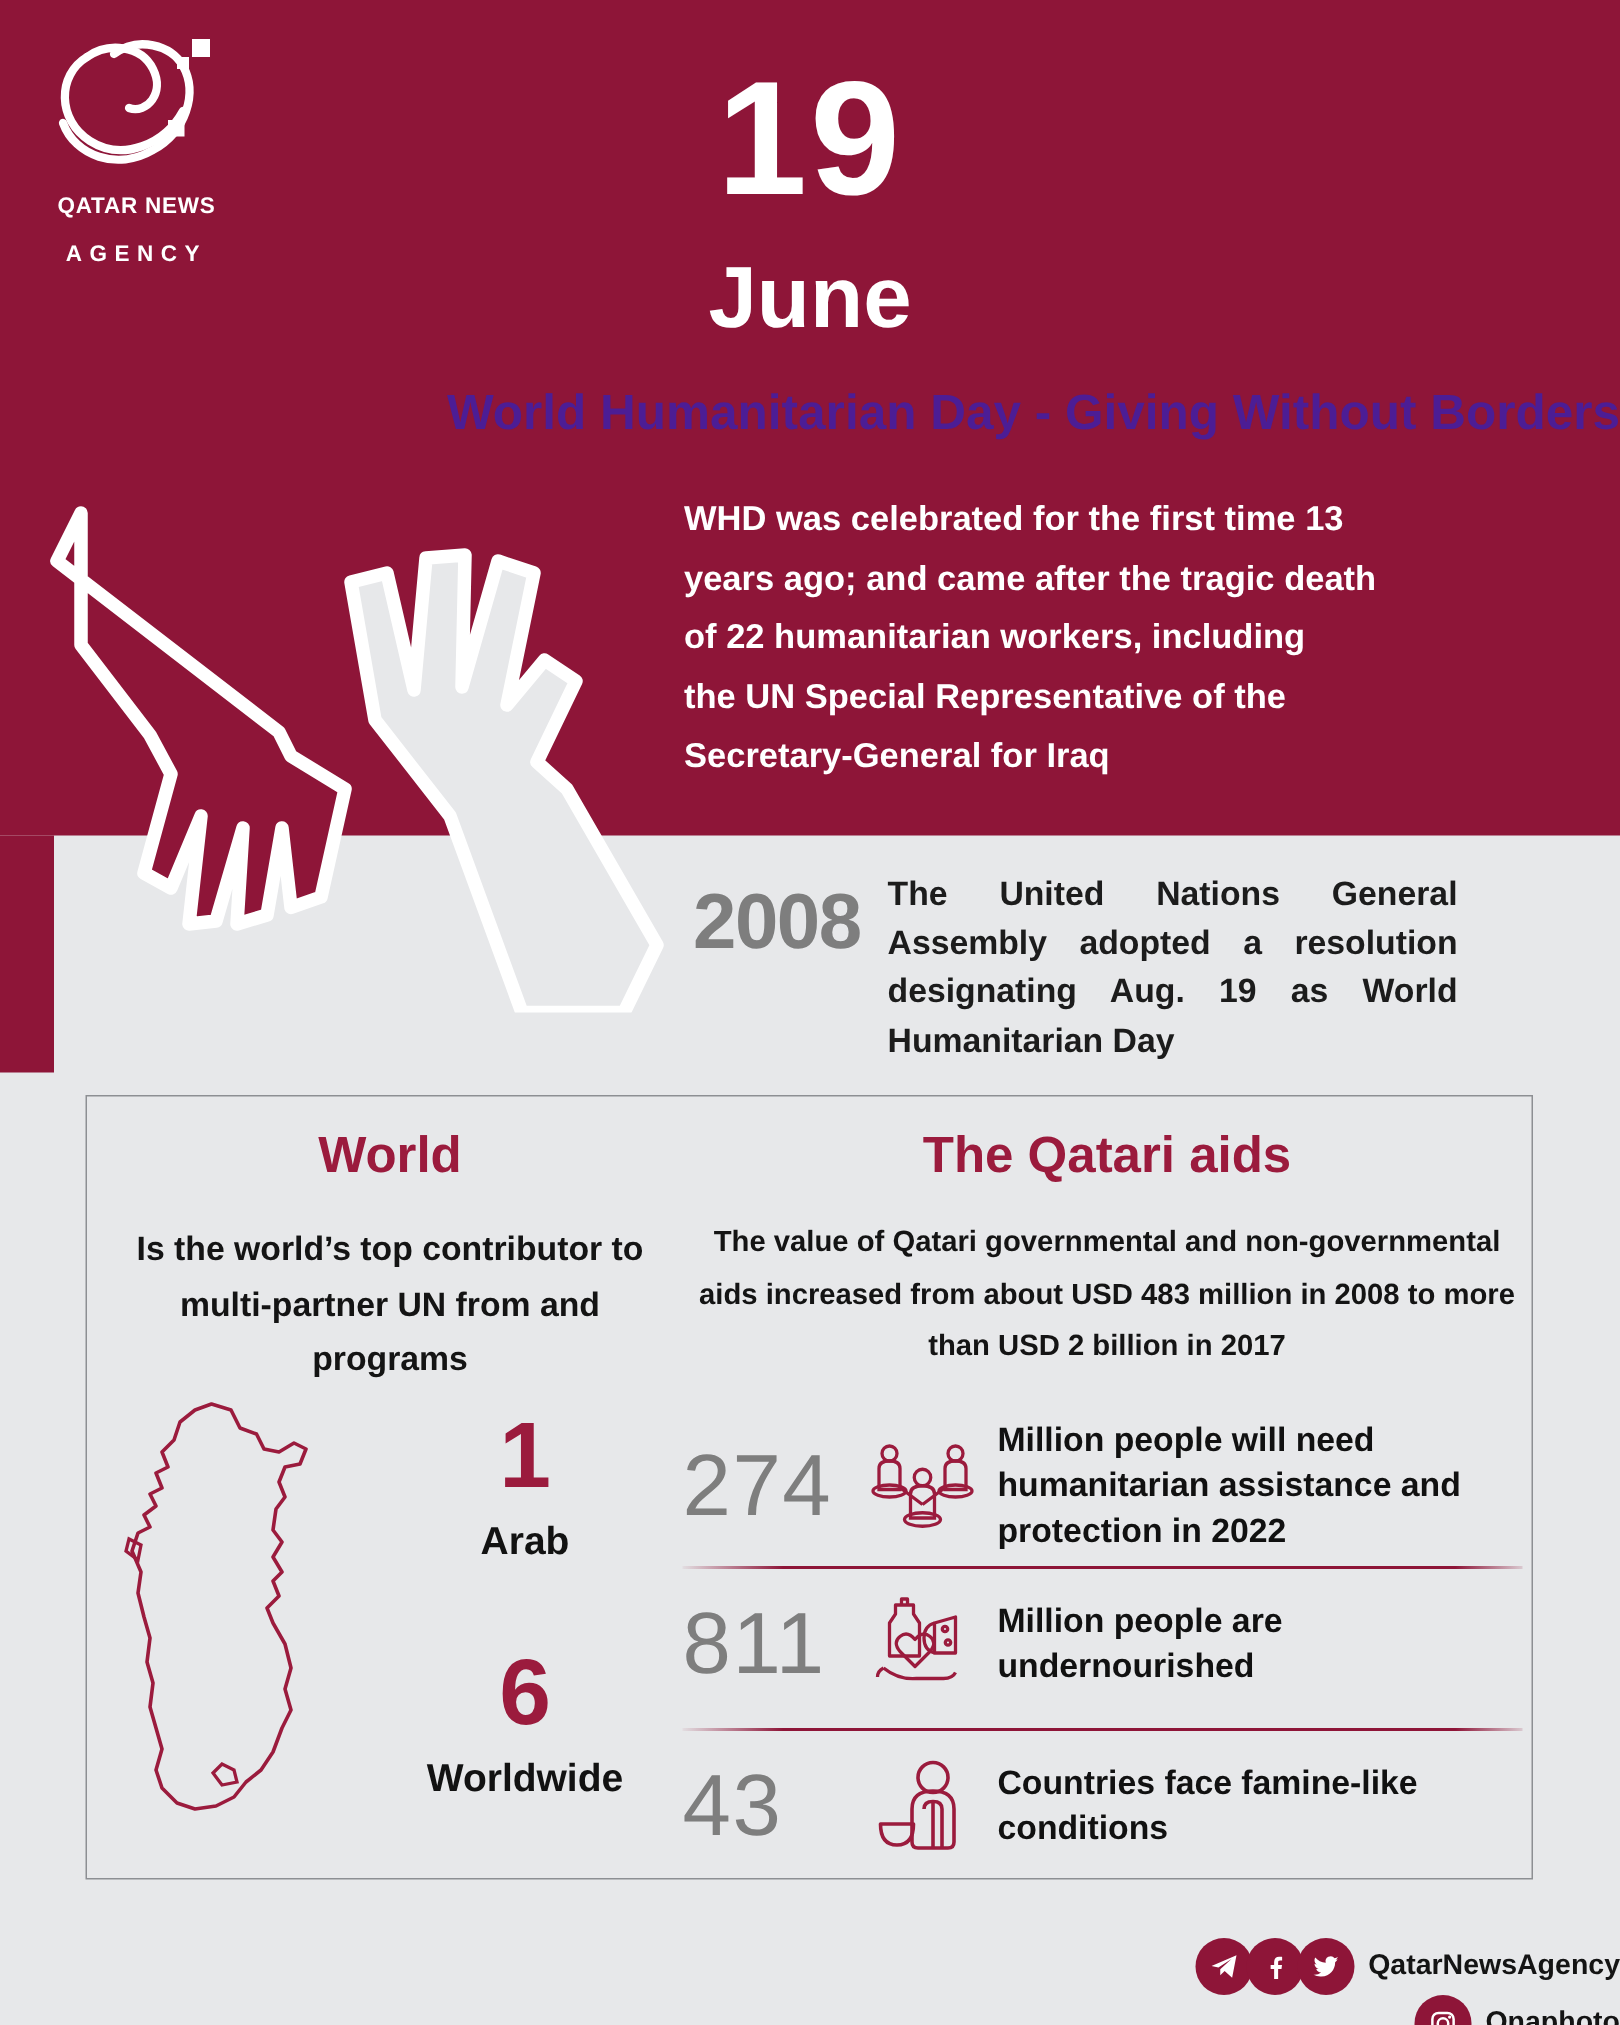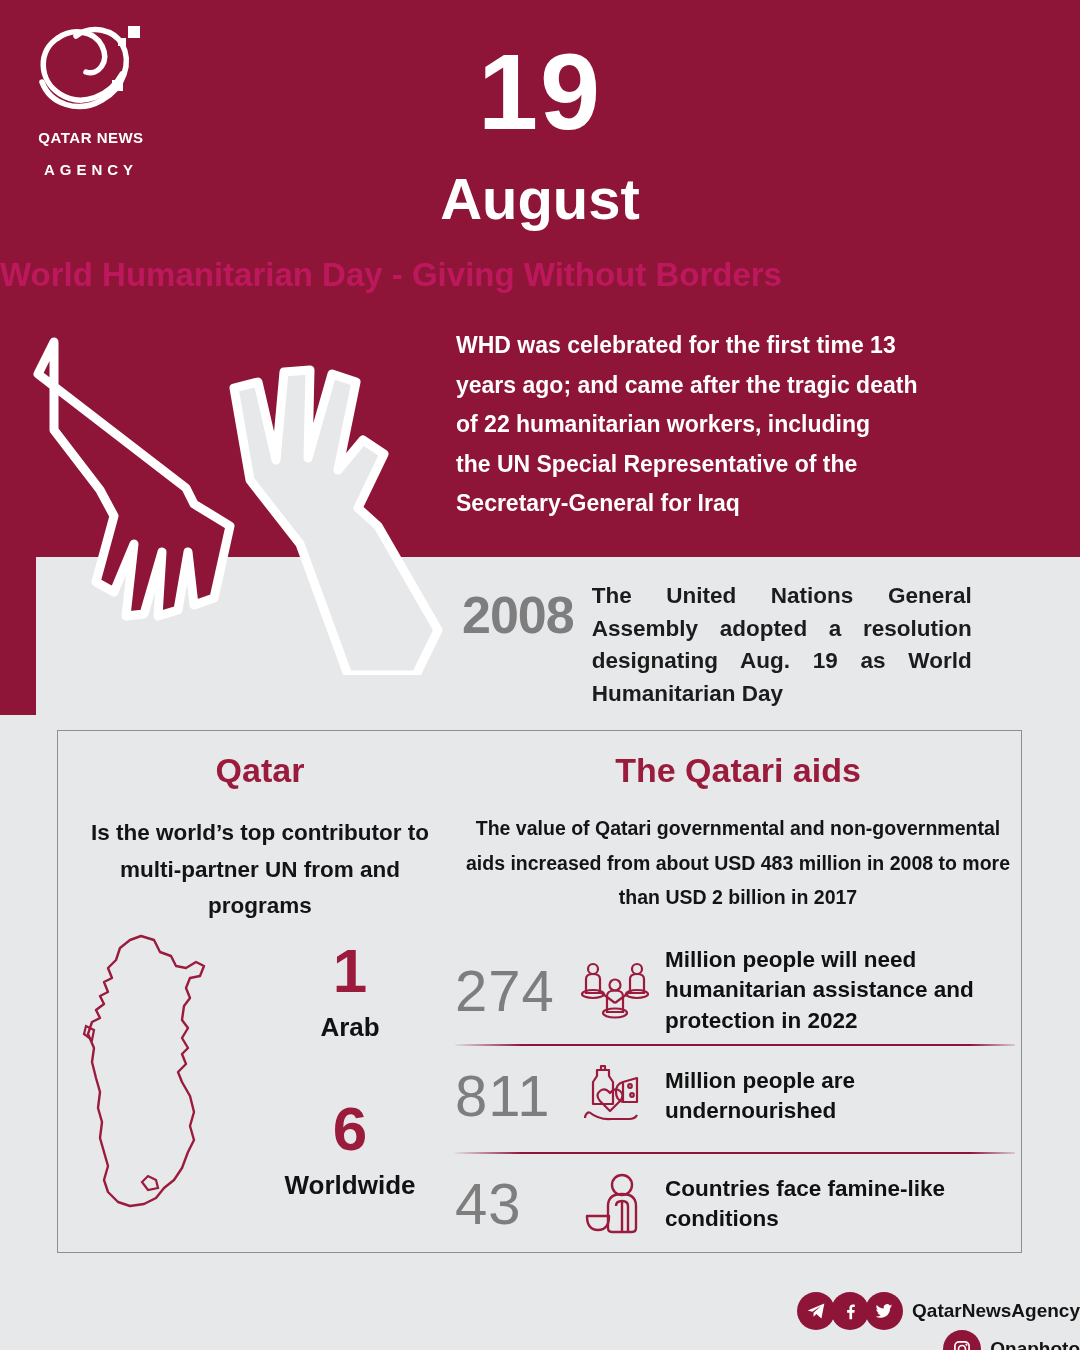--- a/index.html
+++ b/index.html
@@ -63,21 +63,21 @@
     font-size:108px; font-weight:bold; line-height:1;
     letter-spacing:2px;
   }
   .month {
     position:absolute; left:0; top:170px; width:1080px;
     text-align:center; color:#fff;
     font-size:58px; font-weight:bold; line-height:1;
   }
   .subtitle {
     position:absolute; left:0; top:255px; width:1080px;
-    text-align:left; color:#be185d;
+    text-align:right; color:#4c1d95;
     font-size:33px; font-weight:bold; line-height:1.2;
   }
   .intro {
     position:absolute; left:456px; top:326px; width:570px;
     color:#fff; font-size:23px; font-weight:bold;
     line-height:1.72; text-align:justify;
   }
   .intro .ln { display:block; }
 
   
@@ -215,40 +215,40 @@
       </g>
       <rect x="96" y="4" width="12" height="12" fill="#ffffff"></rect>
       <rect x="86" y="16" width="8" height="8" fill="#ffffff"></rect>
       <rect x="80" y="58" width="11" height="11" fill="#ffffff"></rect>
     </svg>
     <div class="logo-txt1">QATAR NEWS</div>
     <div class="logo-txt2">AGENCY</div>
   </div>
 
   <div class="day-num">19</div>
-  <div class="month">August</div>
+  <div class="month">June</div>
   <div class="subtitle">World Humanitarian Day - Giving Without Borders</div>
 
   <div class="intro">
     <span class="ln">WHD  was  celebrated  for  the  first  time  13</span>
     <span class="ln">years ago; and came after the tragic death</span>
     <span class="ln"> of 22 humanitarian workers, including</span>
     <span class="ln">the UN Special Representative of the</span>
     <span class="ln">Secretary-General for Iraq</span>
   </div>
 
   <div class="year-row">
     <div class="year-num">2008</div>
     <div class="year-txt">The United Nations General Assembly  adopted  a  resolution designating  Aug.  19  as  World Humanitarian Day</div>
   </div>
 
   <div class="card"></div>
 
   <div class="qatar-col">
-    <div class="qatar-title">Qatar</div>
+    <div class="qatar-title">World</div>
     <div class="qatar-desc">Is the world’s top contributor to multi-partner UN from and programs</div>
   </div>
 
   <div class="map-wrap">
     <svg viewBox="0 0 170 300" width="170" height="300">
       <path d="M63 6 L76 10 L82 22 L93 26 L98 36 L108 38 L118 32 L126 36 L122 46 L112 48
                L108 58 L112 68 L106 76 L104 90 L110 98 L104 108 L110 118 L104 124 L108 134
                L100 142 L104 152 L112 166 L116 182 L112 196 L116 210 L110 222 L104 238
                L96 250 L86 258 L78 268 L66 274 L52 276 L40 272 L30 262 L26 250 L30 236
                L26 222 L22 208 L24 192 L20 178 L22 162 L18 148 L14 132 L16 118 L10 104

